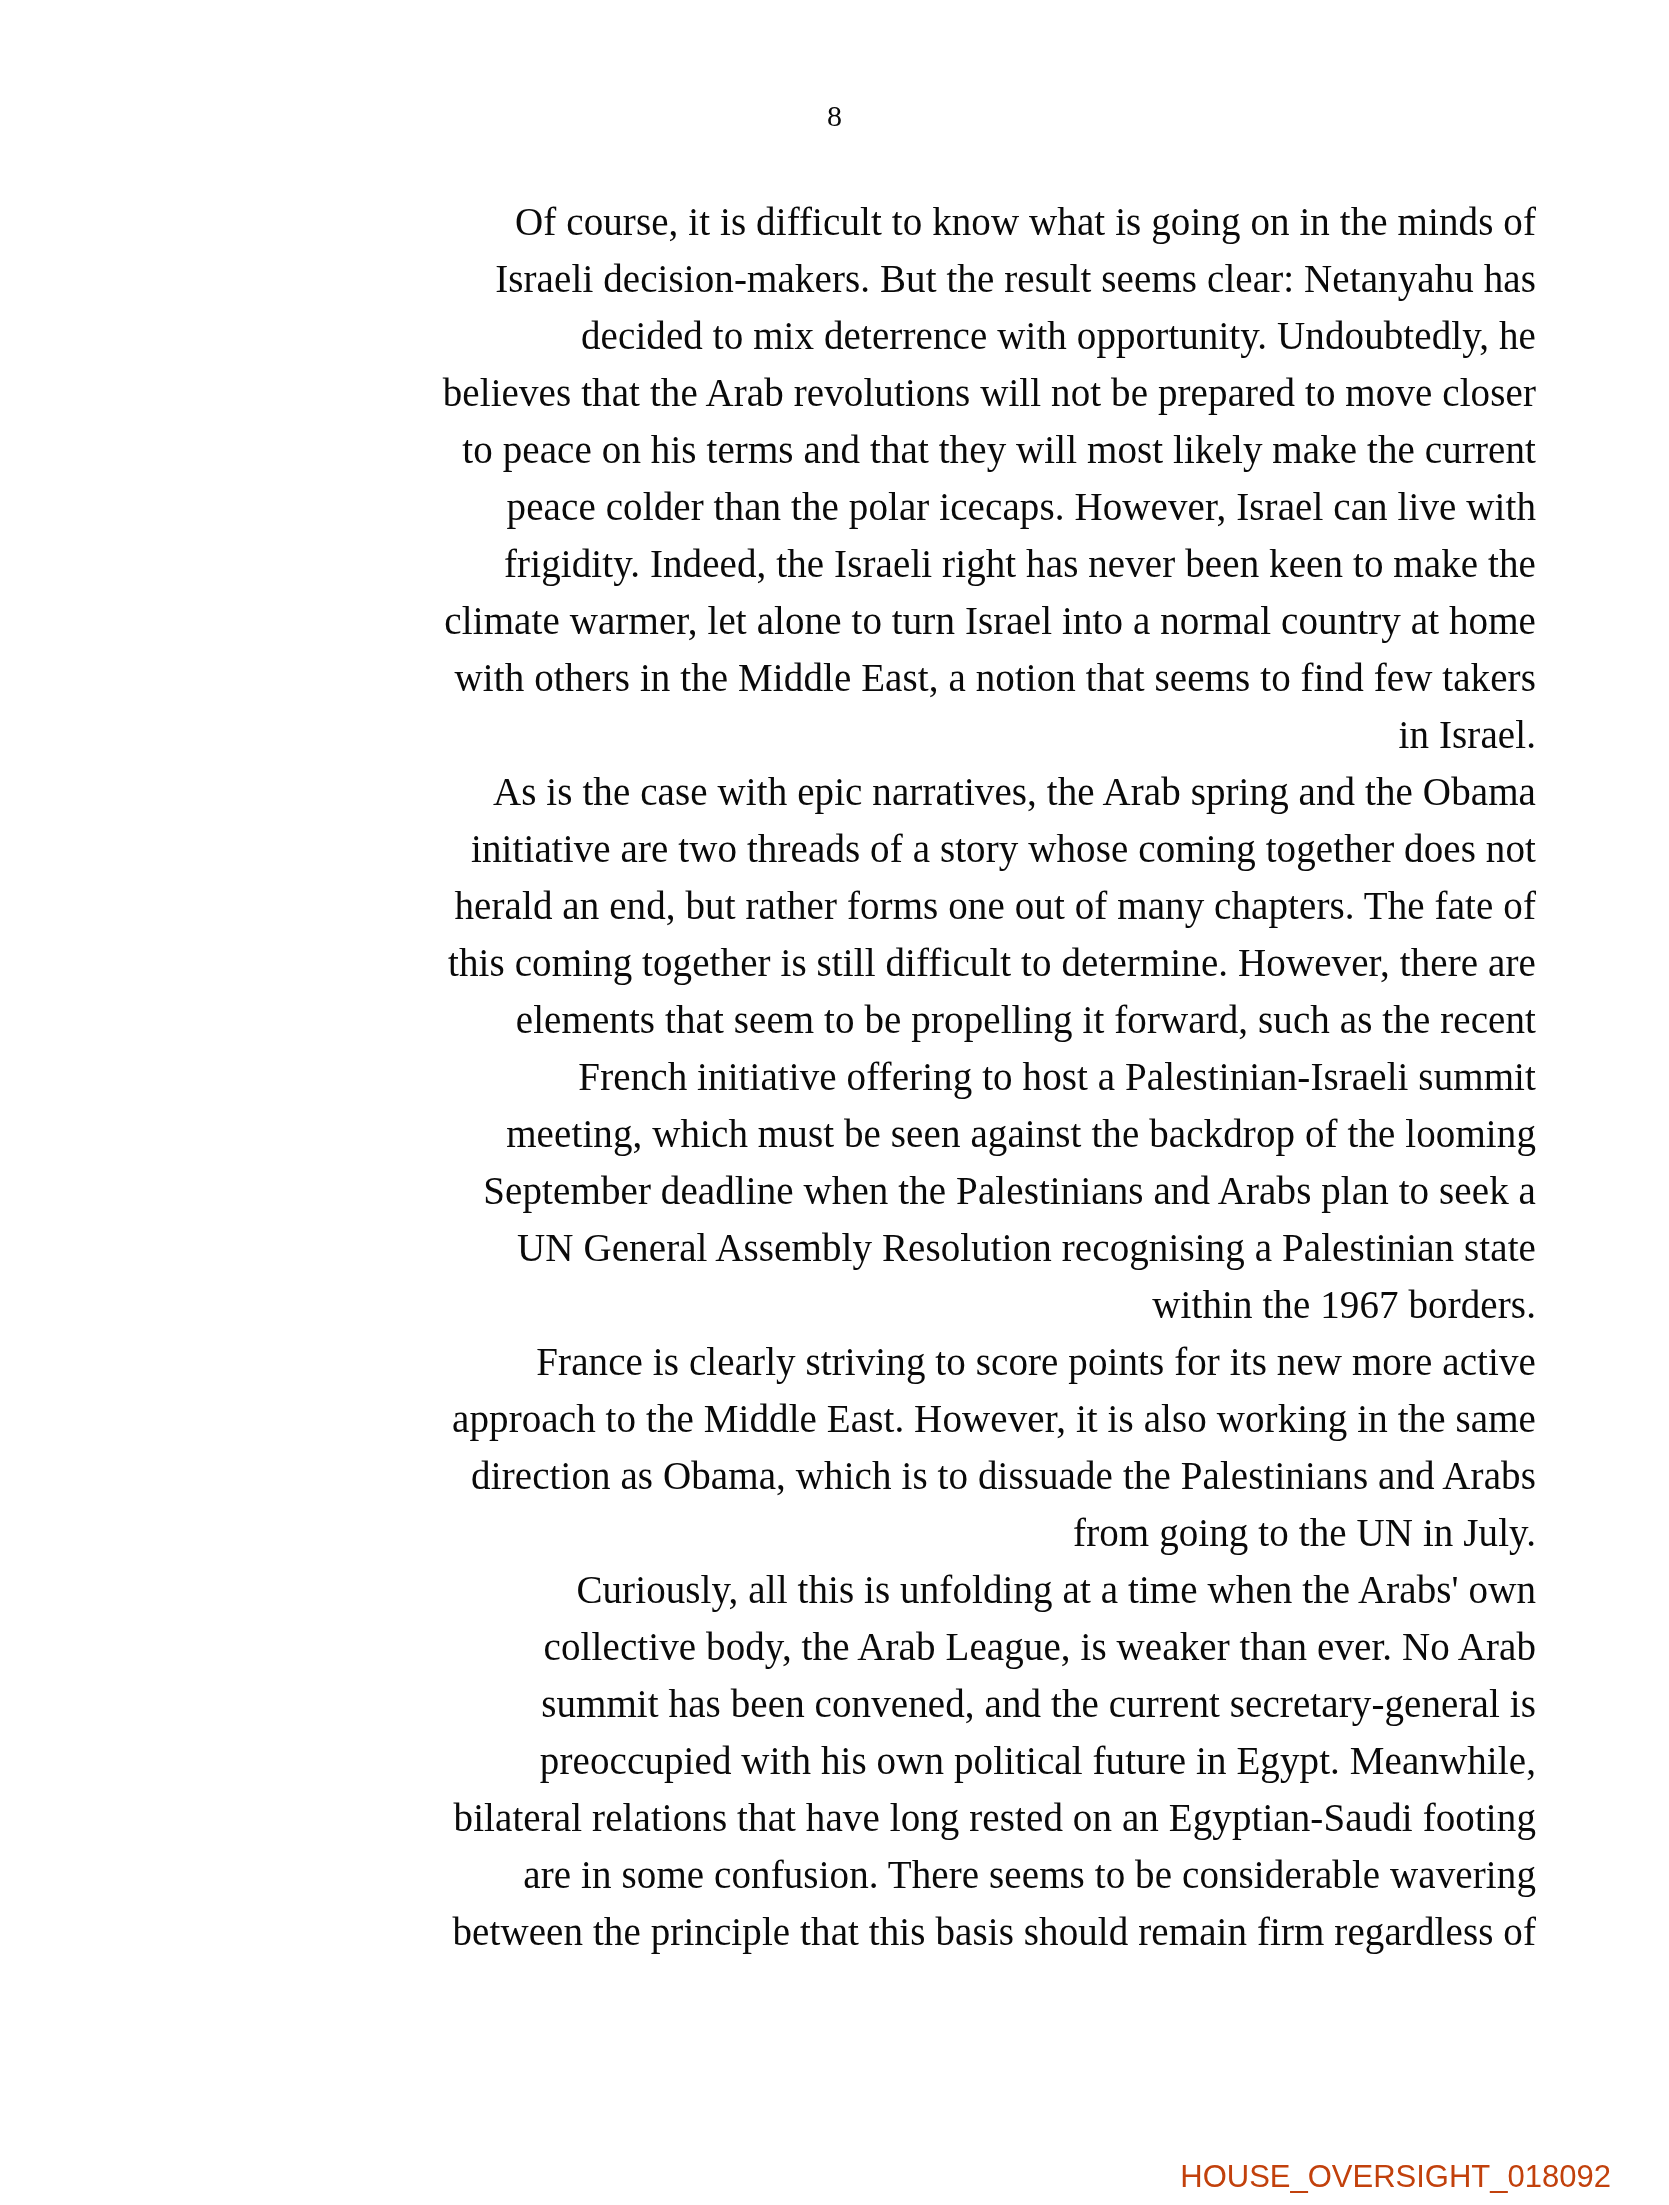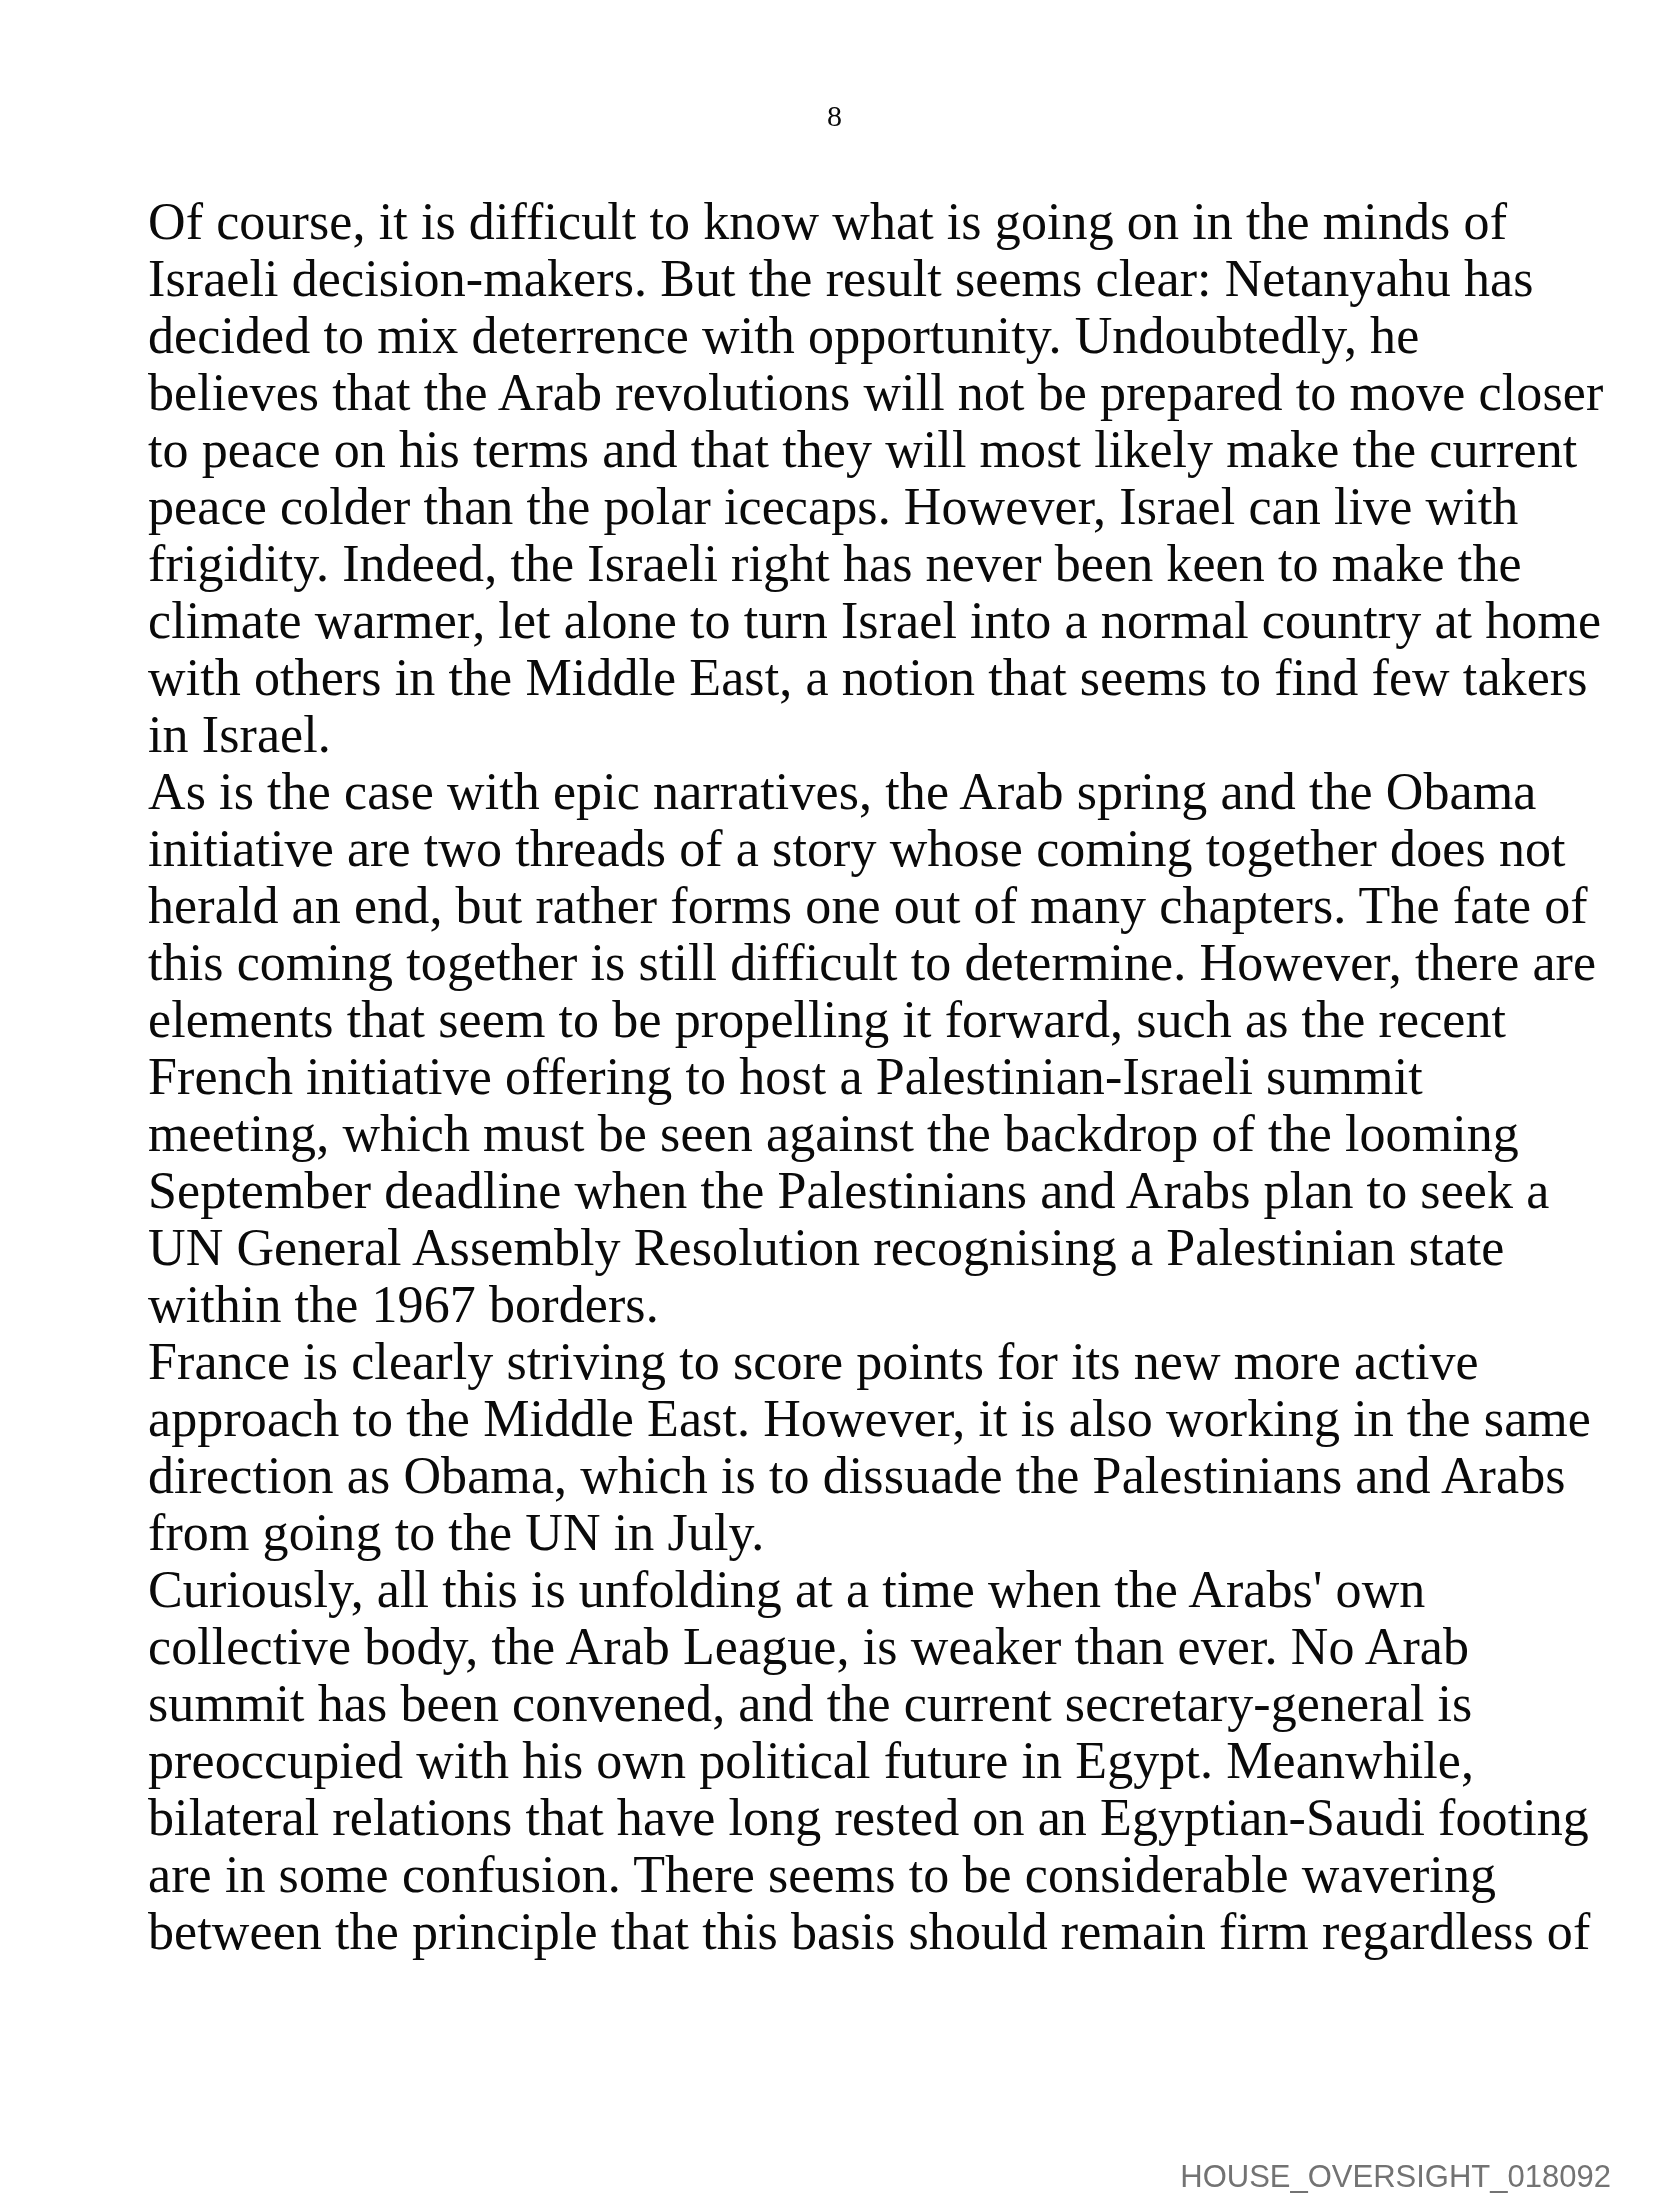--- a/index.html
+++ b/index.html
@@ -27,32 +27,33 @@
   }
   .content {
     position: absolute;
     top: 193px;
     left: 148px;
     width: 1388px;
   }
   .content p {
     margin: 0;
     padding: 0;
-    font-size: 52px;
+    font-size: 39px;
     line-height: 57px;
     white-space: pre;
     letter-spacing: 0.1px;
+    text-align: right;
   }
   .bates-stamp {
     position: absolute;
     right: 58px;
     bottom: 10.5px;
     font-family: "Liberation Sans", sans-serif;
     font-size: 31px;
-    color: #737373;
+    color: #c2410c;
   }
 </style>
 </head>
 <body>
 
 <div class="page">
 
   <div class="page-number">8</div>
 
   <div class="content">

